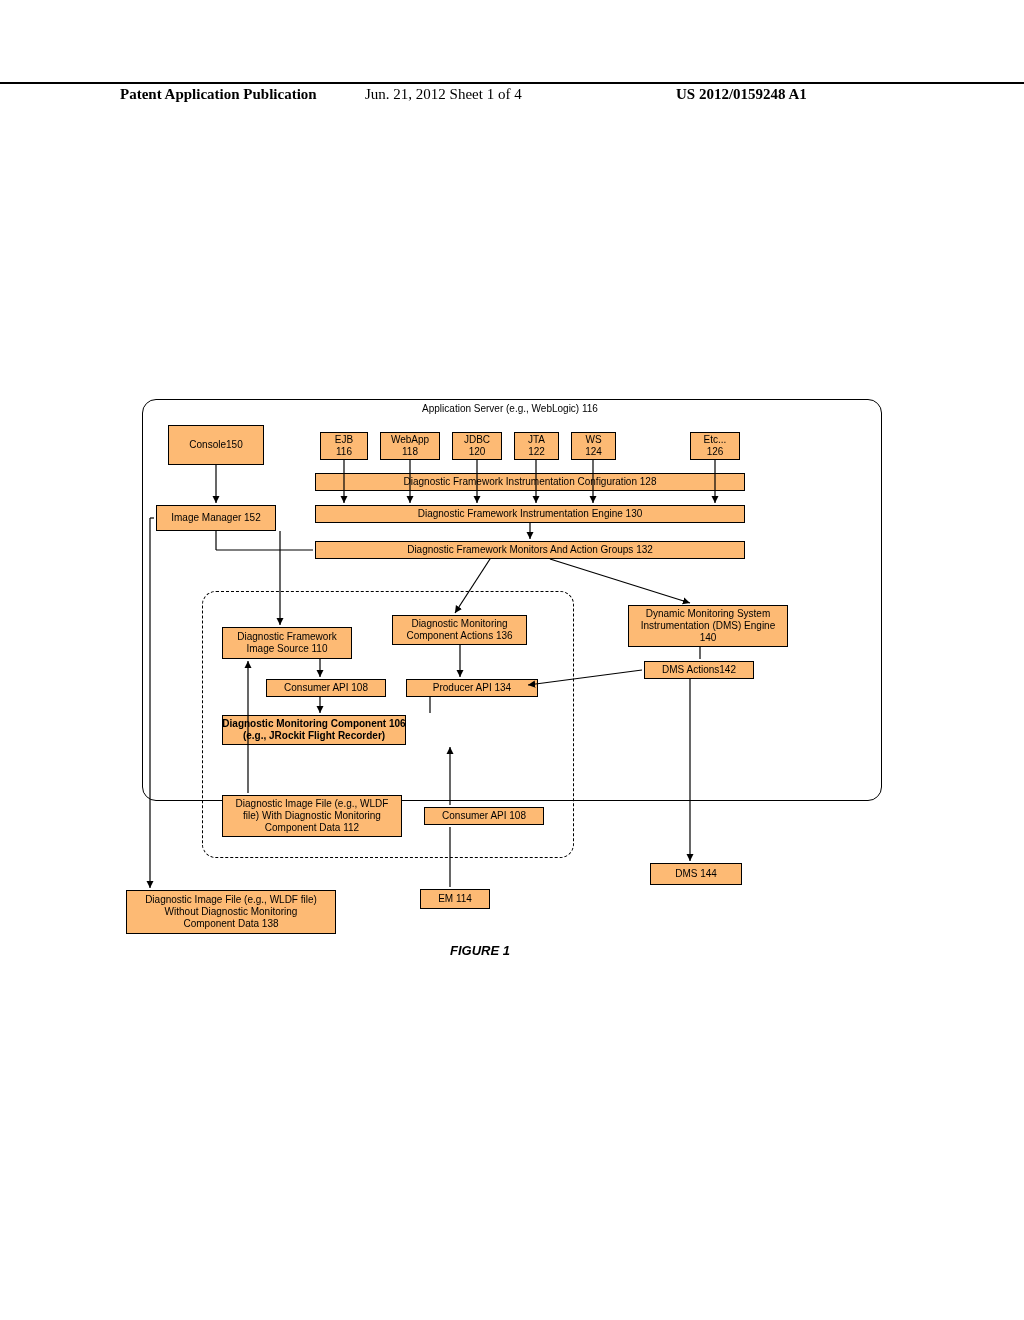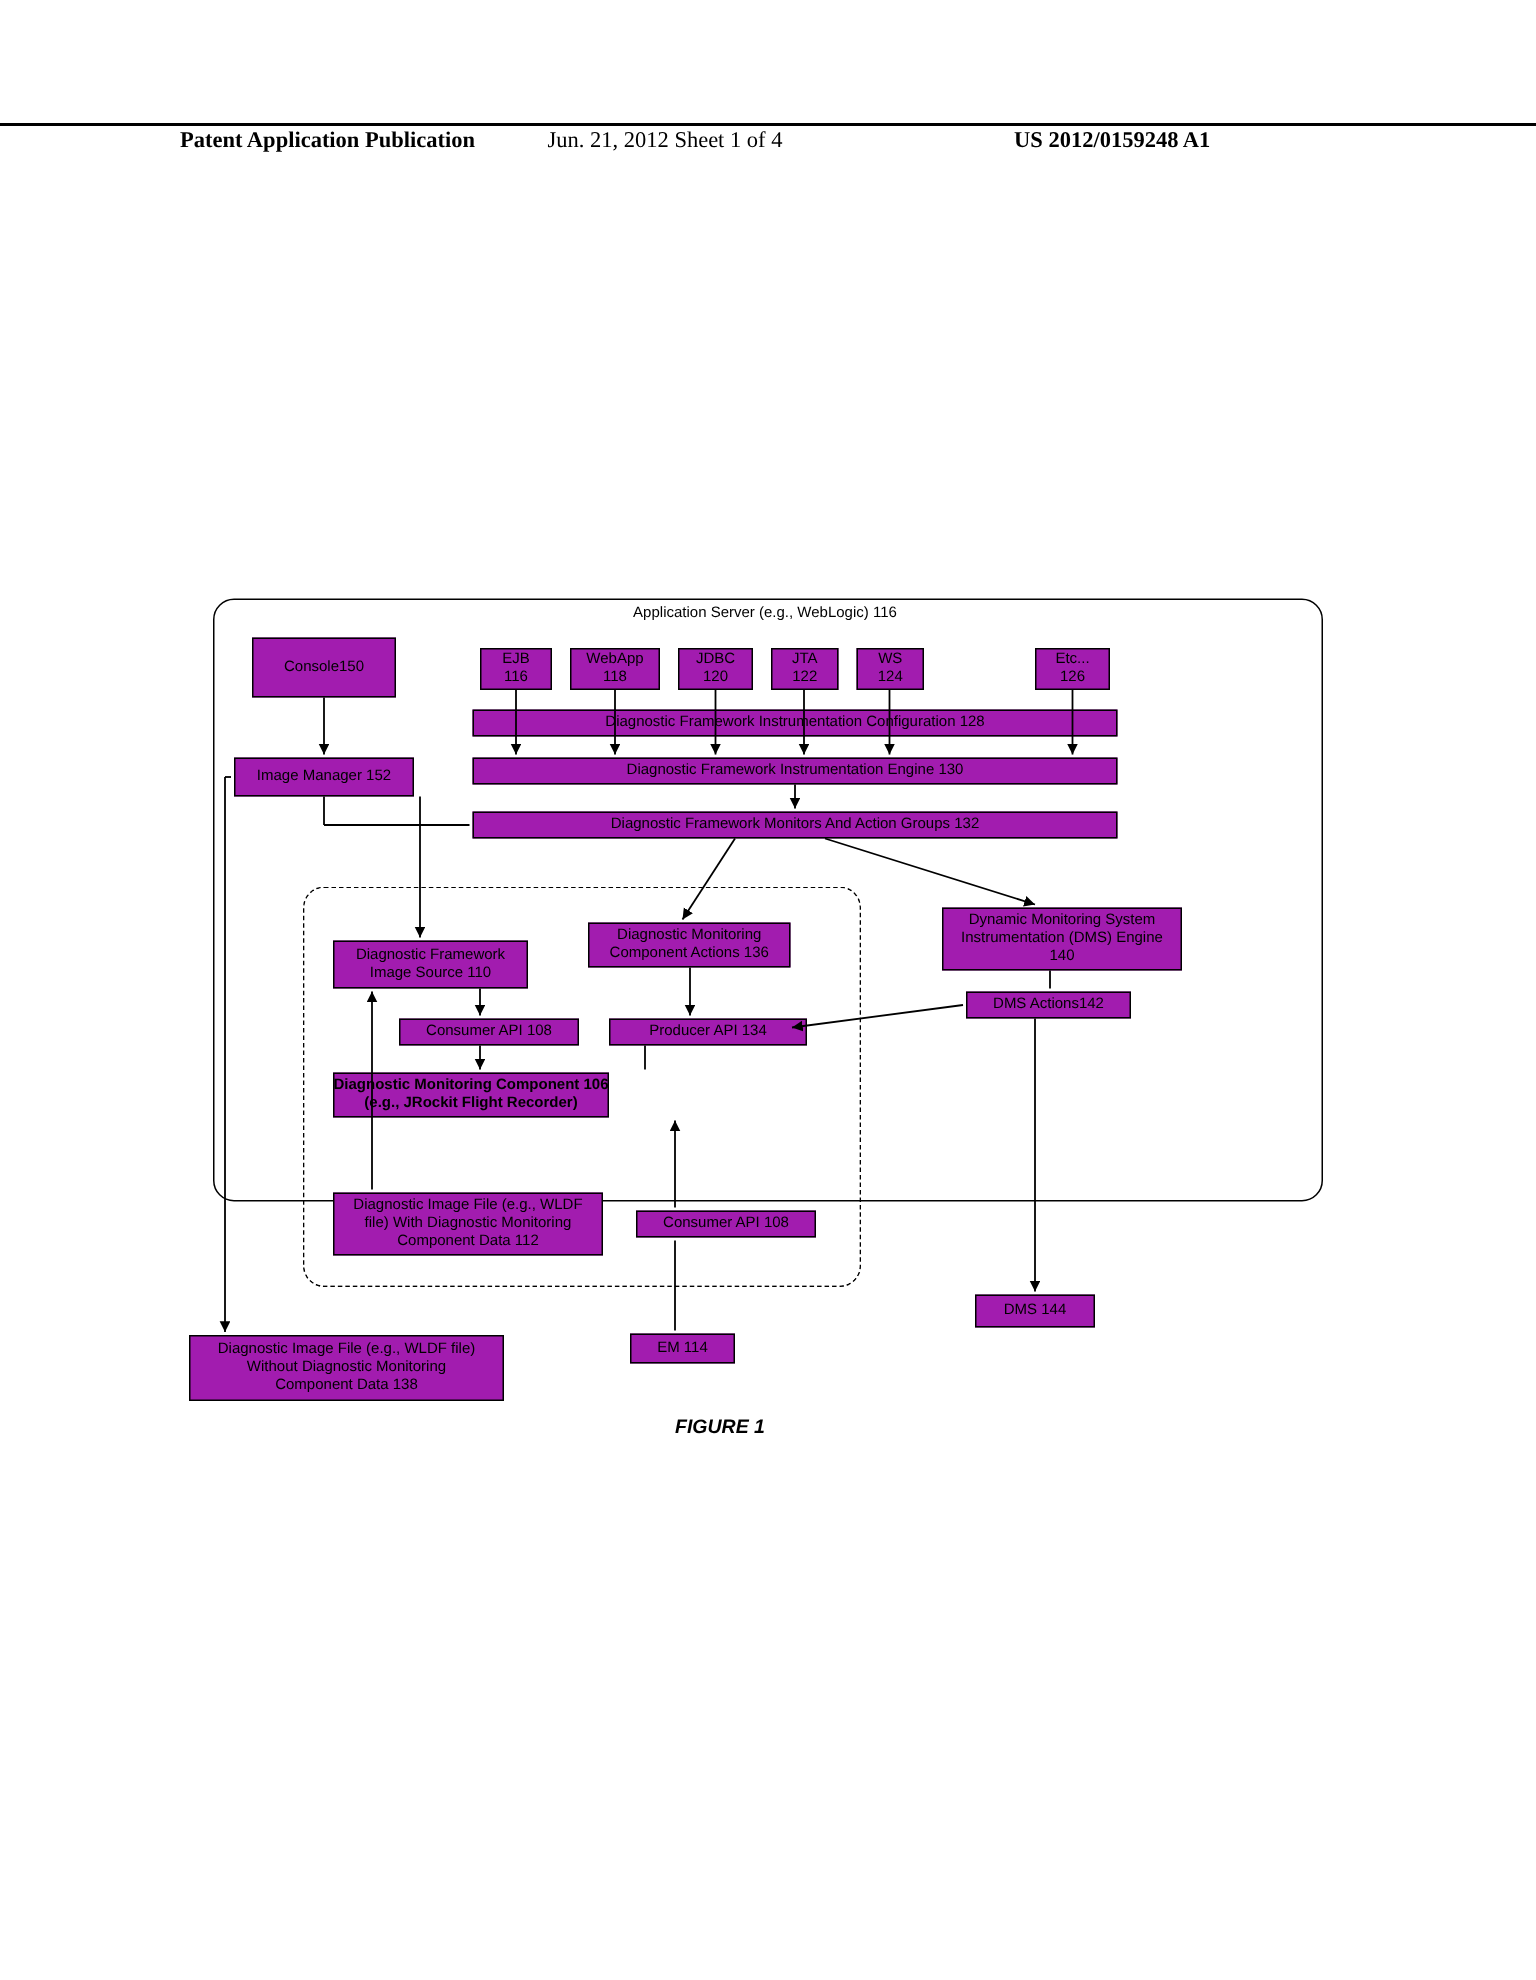--- a/index.html
+++ b/index.html
@@ -23,21 +23,21 @@
   .diagram {
     position: absolute;
     top: 395px;
     left: 130px;
     width: 760px;
     height: 560px;
   }
   .box {
     position: absolute;
     border: 1.2px solid #000;
-    background: #a21caf;
+    background: #fdba74;
     font-size: 10px;
     text-align: center;
     display: flex;
     align-items: center;
     justify-content: center;
     padding: 2px;
     box-sizing: border-box;
     line-height: 1.2;
   }
   .lbl {
@@ -122,21 +122,21 @@
 Component Data 112</div>
 
   <div class="box" style="left:294px; top:412px; width:120px; height:18px;">Consumer API 108</div>
 
   <div class="box" style="left:498px; top:210px; width:160px; height:42px; white-space:pre;">Dynamic Monitoring System
 Instrumentation (DMS) Engine
 140</div>
 
   <div class="box" style="left:514px; top:266px; width:110px; height:18px;">DMS Actions142</div>
 
-  <div class="box" style="left:520px; top:468px; width:80px; height:22px;">DMS 144</div>
+  <div class="box" style="left:520px; top:468px; width:92px; height:22px;">DMS 144</div>
 
   <div class="box" style="left:-4px; top:495px; width:210px; height:44px; white-space:pre;">Diagnostic Image File (e.g., WLDF file)
 Without Diagnostic Monitoring
 Component Data 138</div>
   <div class="box" style="left:290px; top:494px; width:70px; height:20px;">EM 114</div>
 
   <svg class="wires">
     <defs>
       <marker id="ah" markerWidth="8" markerHeight="8" refX="6" refY="3" orient="auto">
         <path d="M0,0 L6,3 L0,6 Z" fill="#000"></path>

